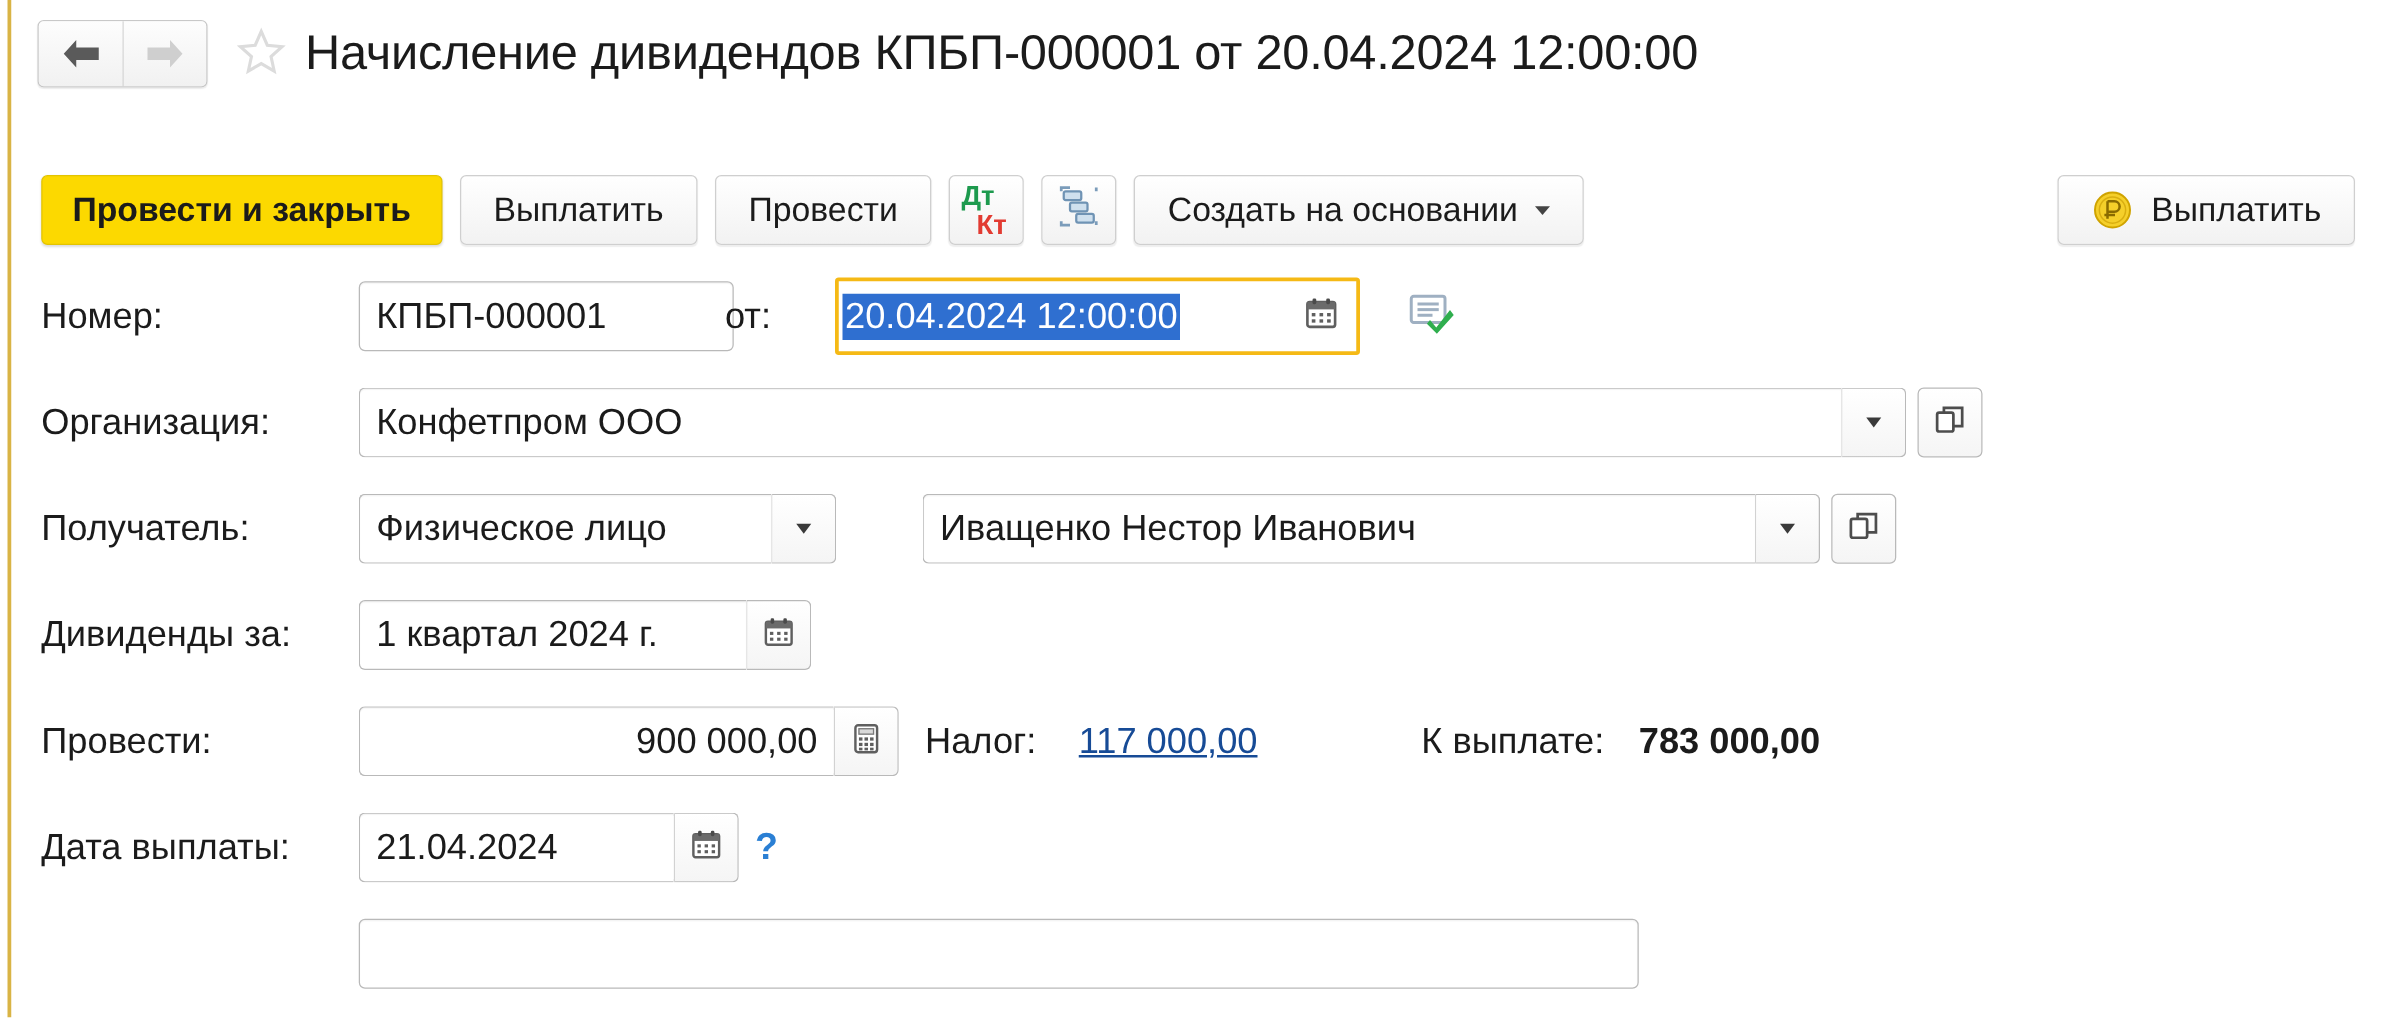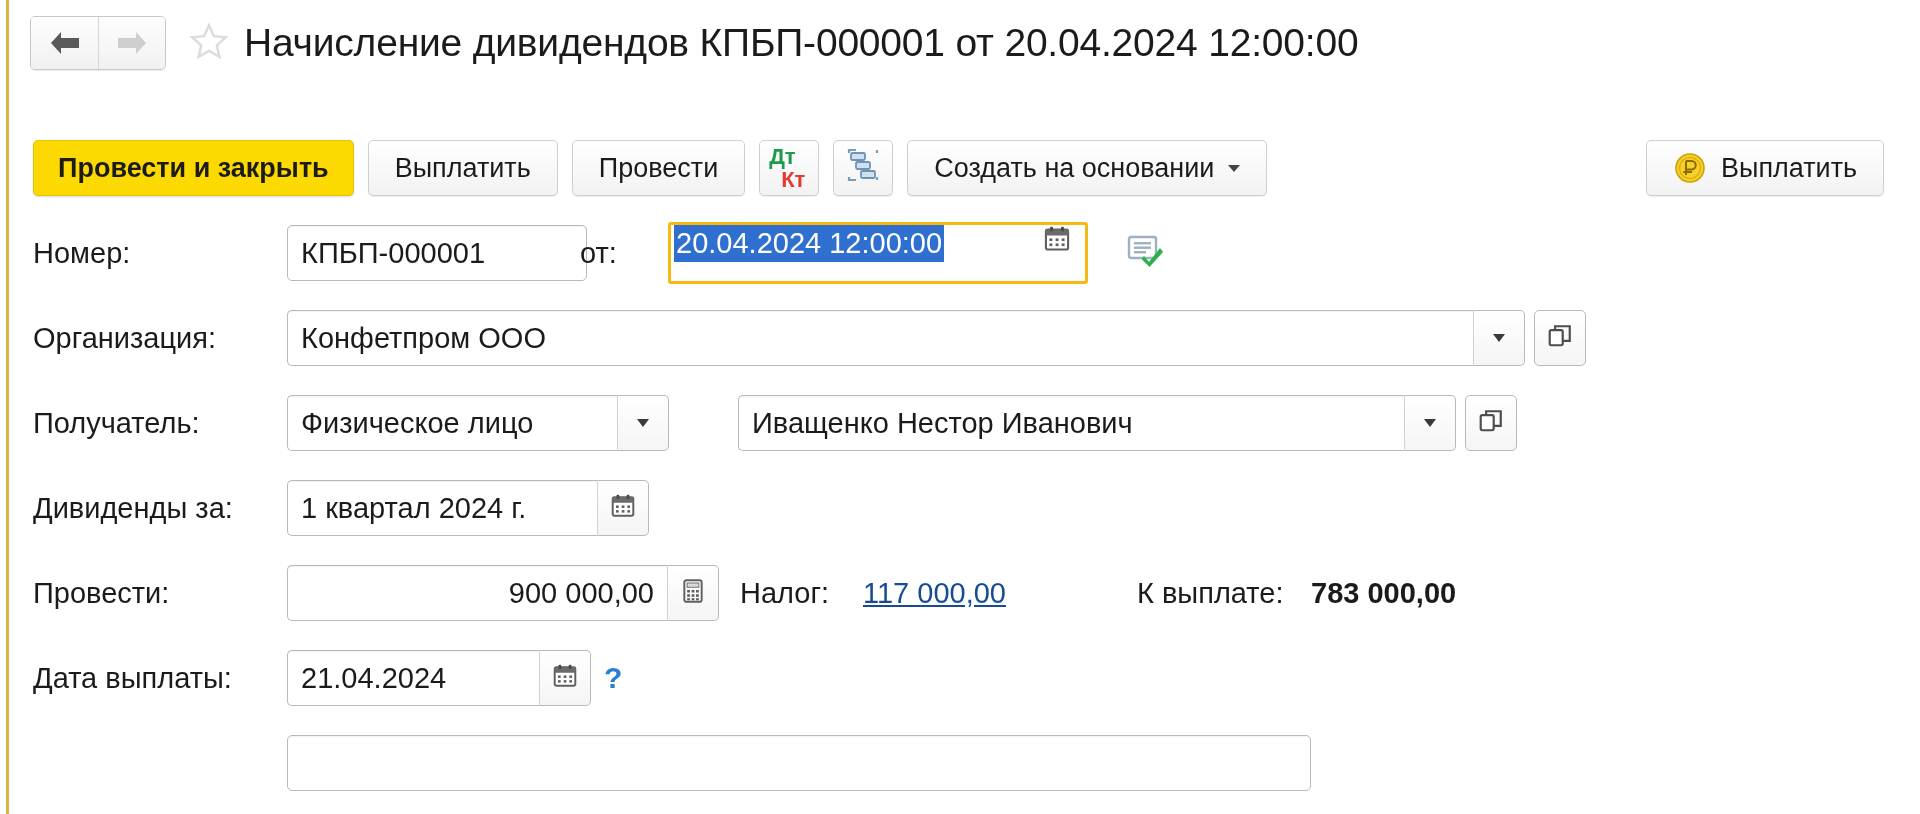--- a/index.html
+++ b/index.html
@@ -142,21 +142,21 @@
   }
   .dropcaret {
     width: 0; height: 0;
     border-left: 6px solid transparent;
     border-right: 6px solid transparent;
     border-top: 8px solid #3a3a3a;
   }
 
   
   .focusbox {
-    display: flex; align-items: flex-start;
+    display: flex; align-items: center;
     border: 3px solid #f5b915;
     border-radius: 3px;
     background: #fff;
     height: 62px;
     padding: 0;
   }
   .focusbox .val {
     display: flex; align-items: center;
     padding: 0 0 0 3px;
     font-size: 29px;

